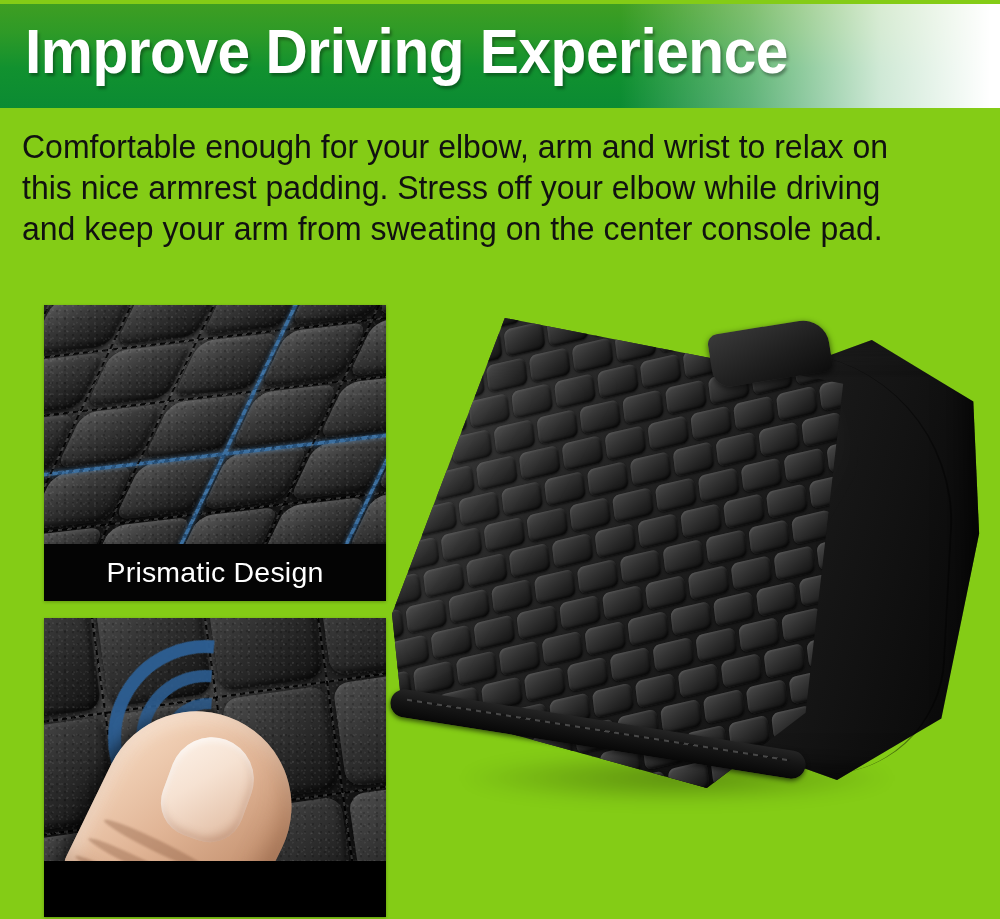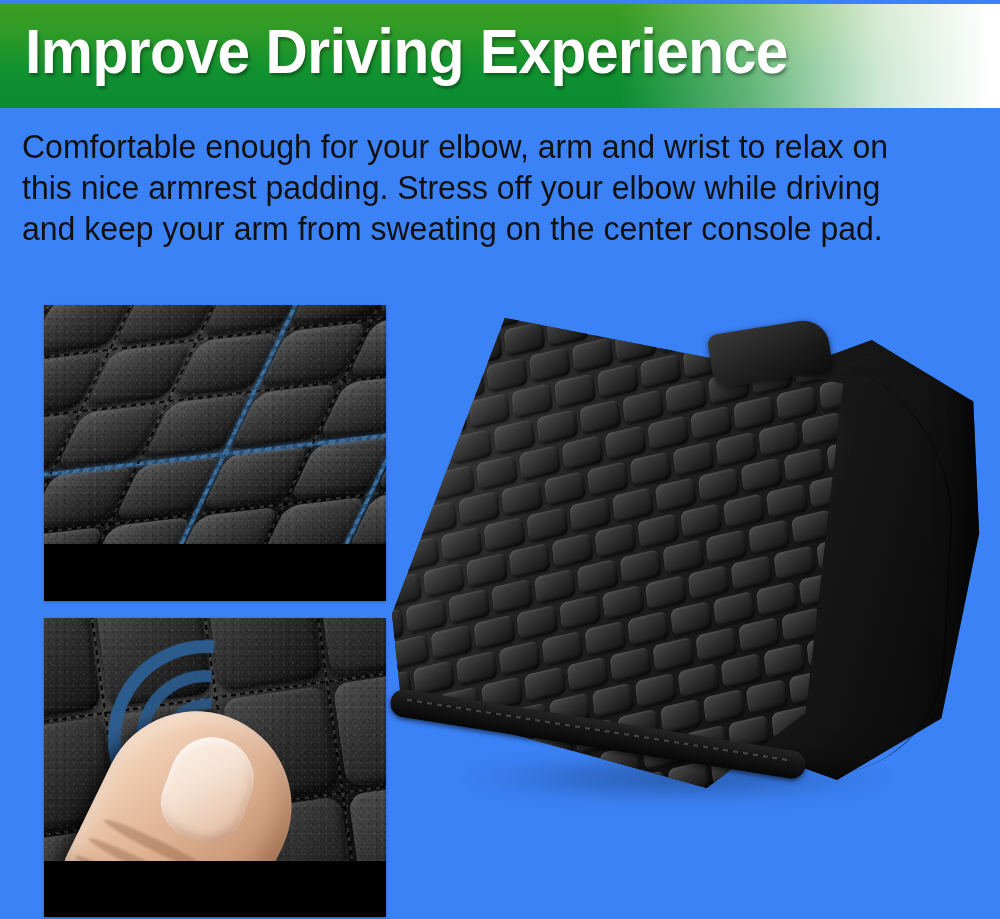--- a/index.html
+++ b/index.html
@@ -7,21 +7,21 @@
   html, body {
     margin: 0; padding: 0;
     background: #ffffff;
   }
   body {
     width: 1000px; height: 919px;
     position: relative; overflow: hidden;
     font-family: "Liberation Sans", "DejaVu Sans", sans-serif;
   }
 
-  .page { position: absolute; inset: 0; background: #3b82f6; }
+  .page { position: absolute; inset: 0; background: #84cc16; }
 
   
   .header-band {
     position: absolute;
     left: 0; top: 4px;
     width: 1000px; height: 104px;
     background:
       linear-gradient(to right,
          rgba(255,255,255,0) 0%,
          rgba(255,255,255,0) 62%,
@@ -351,20 +351,23 @@
           <div class="stitch-h stitch-blue" style="left: 0px; top: 307px; width: 738px; background: repeating-linear-gradient(to right, rgb(59, 110, 158) 0px, rgb(59, 110, 158) 6px, rgb(39, 82, 124) 6px, rgb(39, 82, 124) 10px);"></div>
           <div class="stitch-d" style="left: -2px; top: 0px; width: 558px; height: 2px; transform-origin: left top; transform: rotate(90deg);"></div>
           <div class="stitch-d" style="left: 80px; top: 0px; width: 558px; height: 2px; transform-origin: left top; transform: rotate(90deg);"></div>
           <div class="stitch-d" style="left: 162px; top: 0px; width: 558px; height: 2px; transform-origin: left top; transform: rotate(90deg);"></div>
           <div class="stitch-d stitch-blue" style="left: 244px; top: 0px; width: 558px; height: 3.5px; transform-origin: left top; transform: rotate(90deg); background: repeating-linear-gradient(rgb(59, 110, 158) 0px, rgb(59, 110, 158) 6px, rgb(39, 82, 124) 6px, rgb(39, 82, 124) 10px);"></div>
           <div class="stitch-d" style="left: 326px; top: 0px; width: 558px; height: 2px; transform-origin: left top; transform: rotate(90deg);"></div>
           <div class="stitch-d stitch-blue" style="left: 408px; top: 0px; width: 558px; height: 3.5px; transform-origin: left top; transform: rotate(90deg); background: repeating-linear-gradient(rgb(59, 110, 158) 0px, rgb(59, 110, 158) 6px, rgb(39, 82, 124) 6px, rgb(39, 82, 124) 10px);"></div>
           <div class="stitch-d" style="left: 490px; top: 0px; width: 558px; height: 2px; transform-origin: left top; transform: rotate(90deg);"></div>
         </div>
       <div class="grain"></div>
+    </div>
+    <div class="card-caption">
+      <span>Prismatic Design</span>
     </div>
   </div>
 
   <div class="feature-card" id="card-sponge">
     <div class="card-photo" id="photo-sponge">
       <div class="leather-base"></div>
       <div class="sq-layer" id="square-grid">
           <div class="sq" style="left: 0px; top: 0px;"></div>
           <div class="sq" style="left: 112px; top: 0px;"></div>
           <div class="sq" style="left: 224px; top: 0px;"></div>

